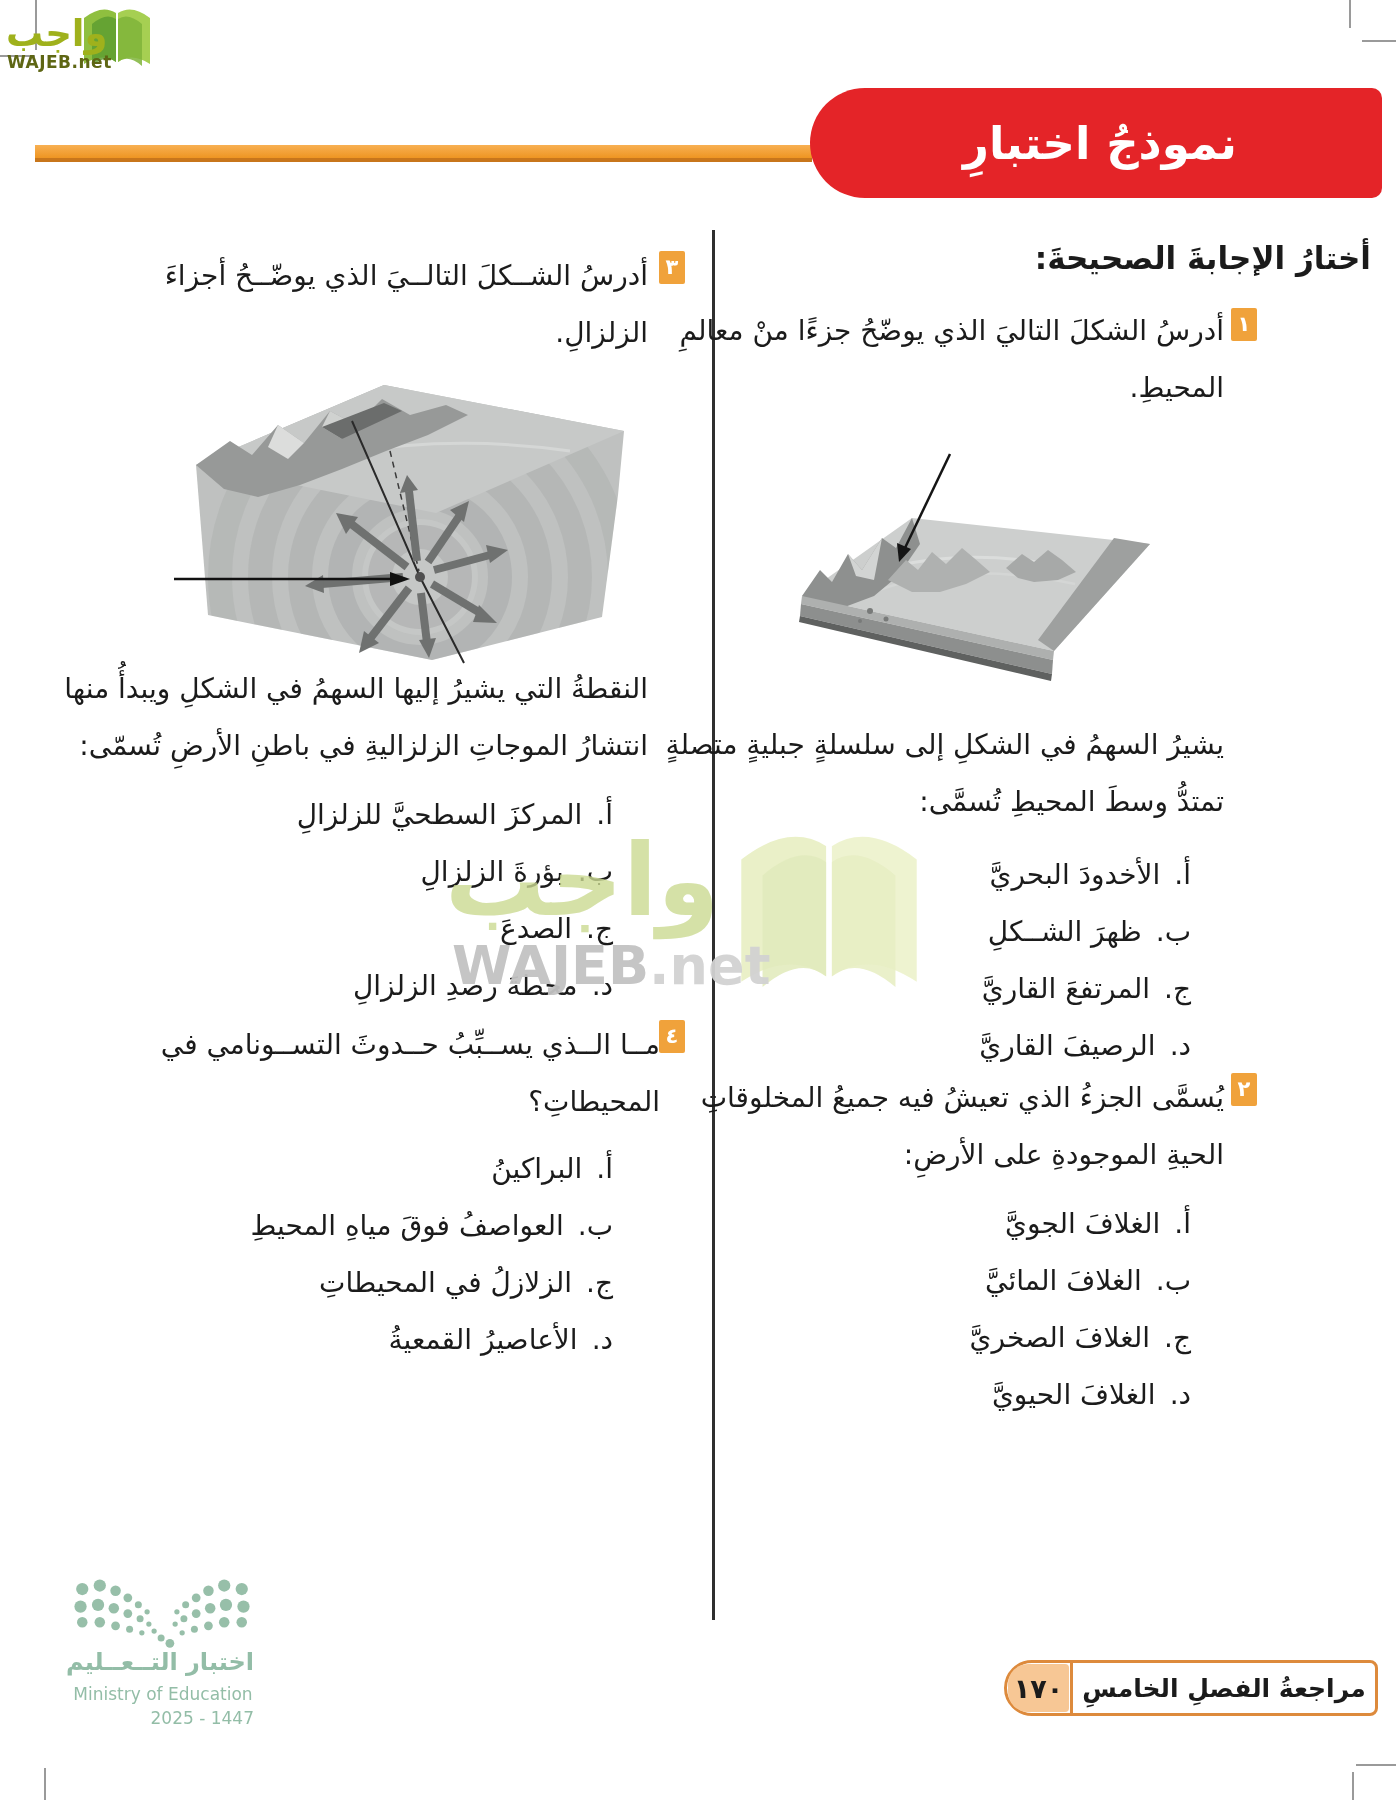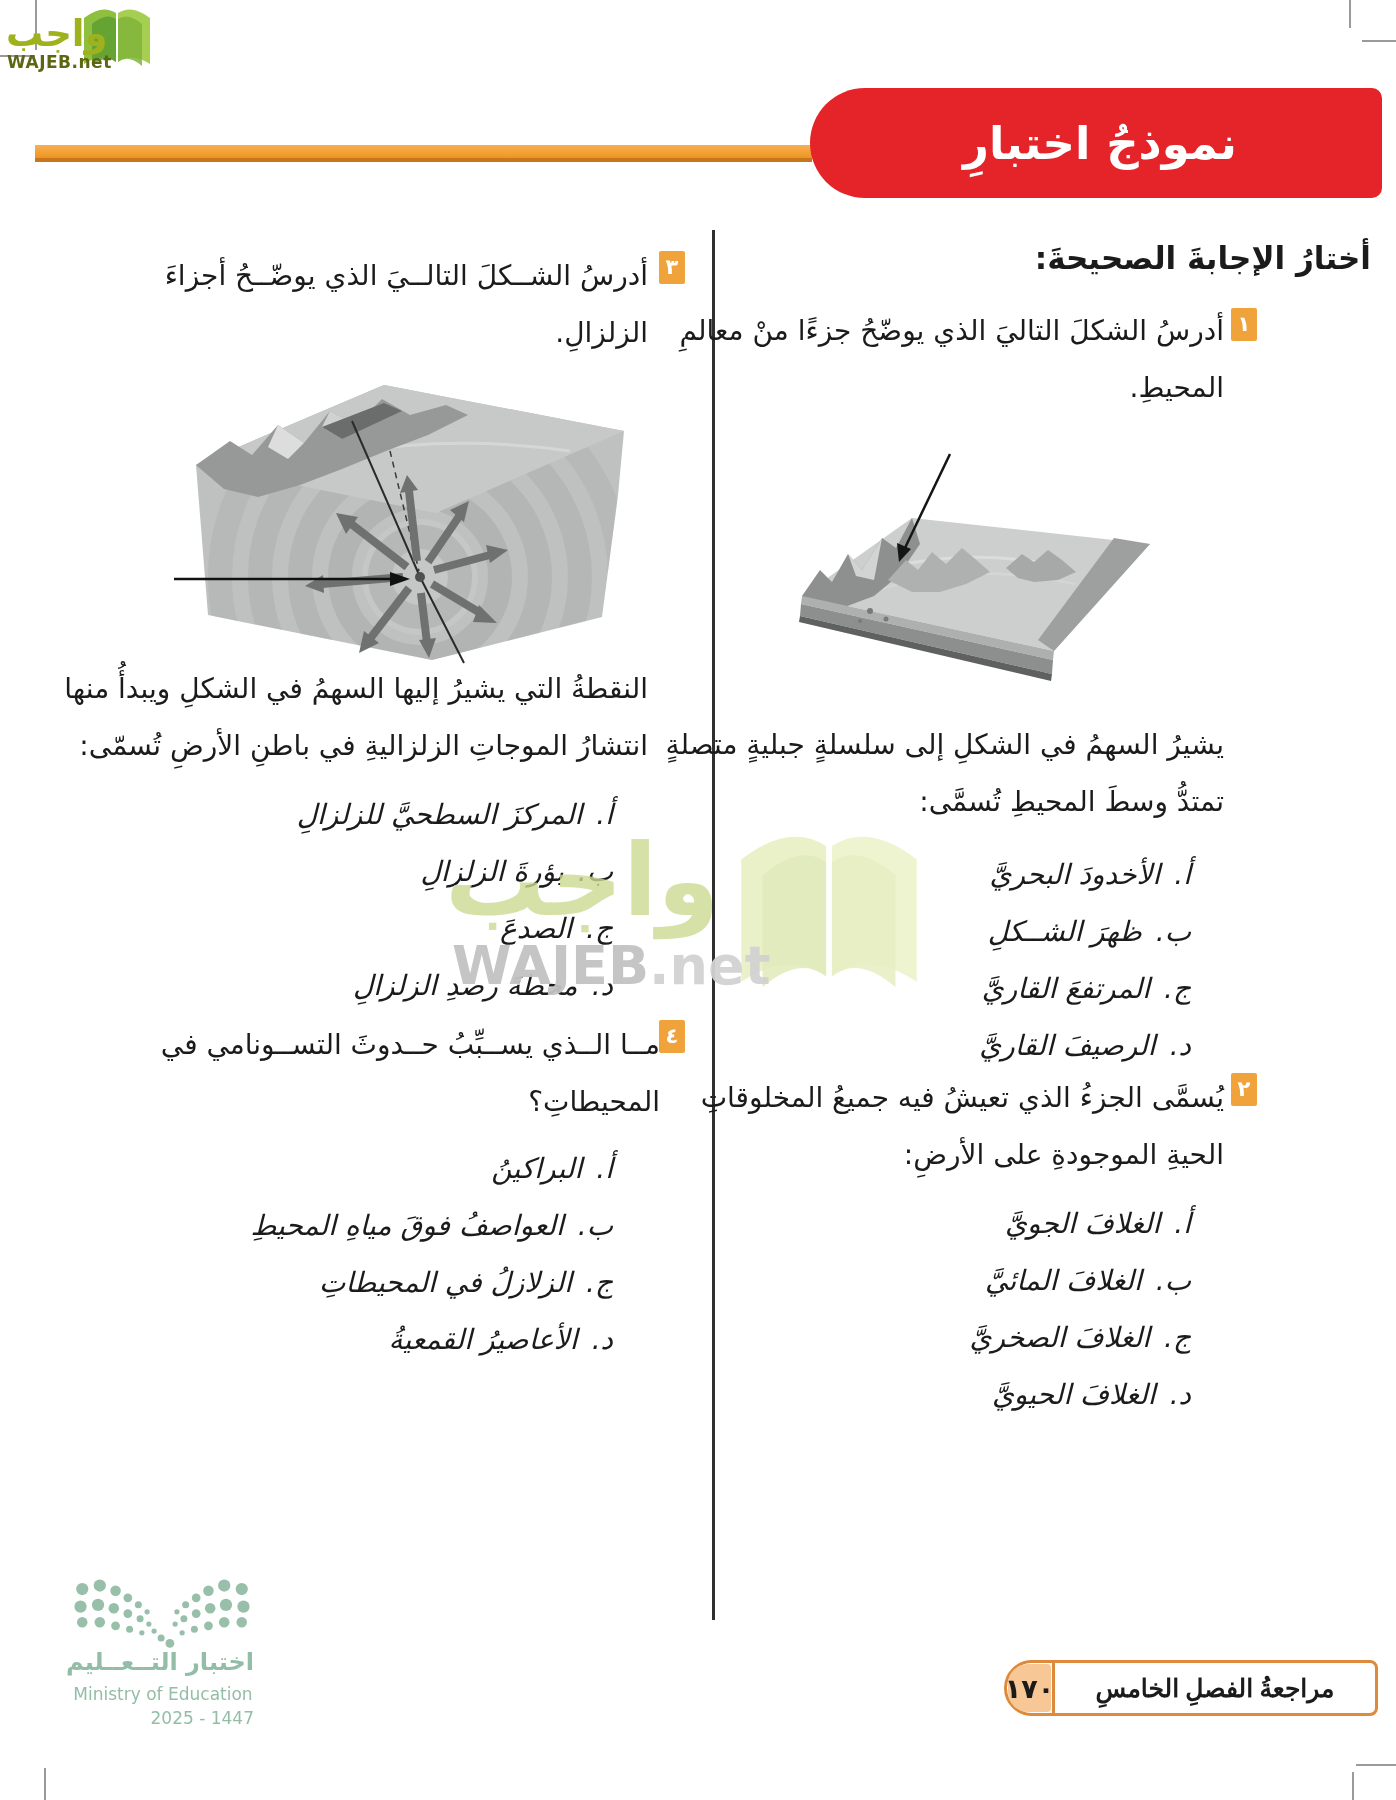--- a/index.html
+++ b/index.html
@@ -30,43 +30,43 @@
 
   
   .divider{position:absolute;left:712px;top:230px;width:3px;height:1390px;background:#2f2f2f;}
 
   
   .qnum{position:absolute;width:26px;height:33px;background:#f0a23b;border-radius:2px;
         color:#fff;font-size:21px;font-weight:bold;text-align:center;line-height:33px;}
   .qtext{position:absolute;text-align:right;font-size:28px;line-height:57px;}
   .qtext div{white-space:nowrap;height:57px;}
   .opts{position:absolute;text-align:right;font-size:28px;}
-  .opt{height:57px;line-height:57px;white-space:nowrap;font-style:italic;}
+  .opt{height:57px;line-height:57px;white-space:nowrap;}
   .opt .letter{margin-left:14px;}
 
   
   .wm{opacity:.65;}
   .wm-ar{position:absolute;left:445px;top:822px;font-size:100px;font-weight:bold;color:#cbda92;opacity:.8;direction:rtl;}
   .wm-net{position:absolute;left:452px;top:934px;font-size:54px;font-weight:bold;direction:ltr;opacity:.95;}
   .wm-net .w{color:#c2c2c2;}
   .wm-net .n{color:#d2d2d2;}
 
   
   .min-ar{position:absolute;left:72px;top:1648px;width:182px;text-align:center;font-size:24px;font-weight:bold;color:#93bda7;white-space:nowrap;}
   .min-en{position:absolute;left:72px;top:1684px;width:182px;text-align:center;font-size:17px;color:#93bda7;direction:ltr;white-space:nowrap;}
   .min-yr{position:absolute;left:72px;top:1708px;width:182px;text-align:right;font-size:17px;color:#93bda7;direction:ltr;}
 
   
   .footer{position:absolute;left:1004px;top:1660px;width:374px;height:56px;border:3px solid #dd8a3c;
           border-radius:28px 8px 8px 28px;display:flex;direction:ltr;background:#fff;box-sizing:border-box;}
-  .pgnum{width:48px;padding:1px;border-right:3px solid #dd8a3c;box-sizing:border-box;}
+  .pgnum{width:66px;padding:1px;border-right:3px solid #dd8a3c;box-sizing:border-box;}
   .pgnum-inner{background:#f7c795;border-radius:20px 4px 4px 20px;height:100%;
                display:flex;align-items:center;justify-content:center;font-size:27px;font-weight:bold;color:#1b1b1b;}
   .footer-label{flex:1;direction:rtl;display:flex;align-items:center;justify-content:center;
-                font-size:25px;font-weight:bold;white-space:nowrap;font-family:Liberation Serif, serif;}
+                font-size:25px;font-weight:bold;white-space:nowrap;}
 </style>
 </head>
 <body>
 
 <div class="page">
 
   <div class="crop" style="left:35px;top:0;width:2px;height:50px;"></div>
   <div class="crop" style="left:0;top:55px;width:35px;height:2px;"></div>
   <div class="crop" style="left:1349px;top:0;width:2px;height:28px;"></div>
   <div class="crop" style="left:1362px;top:40px;width:34px;height:2px;"></div>

